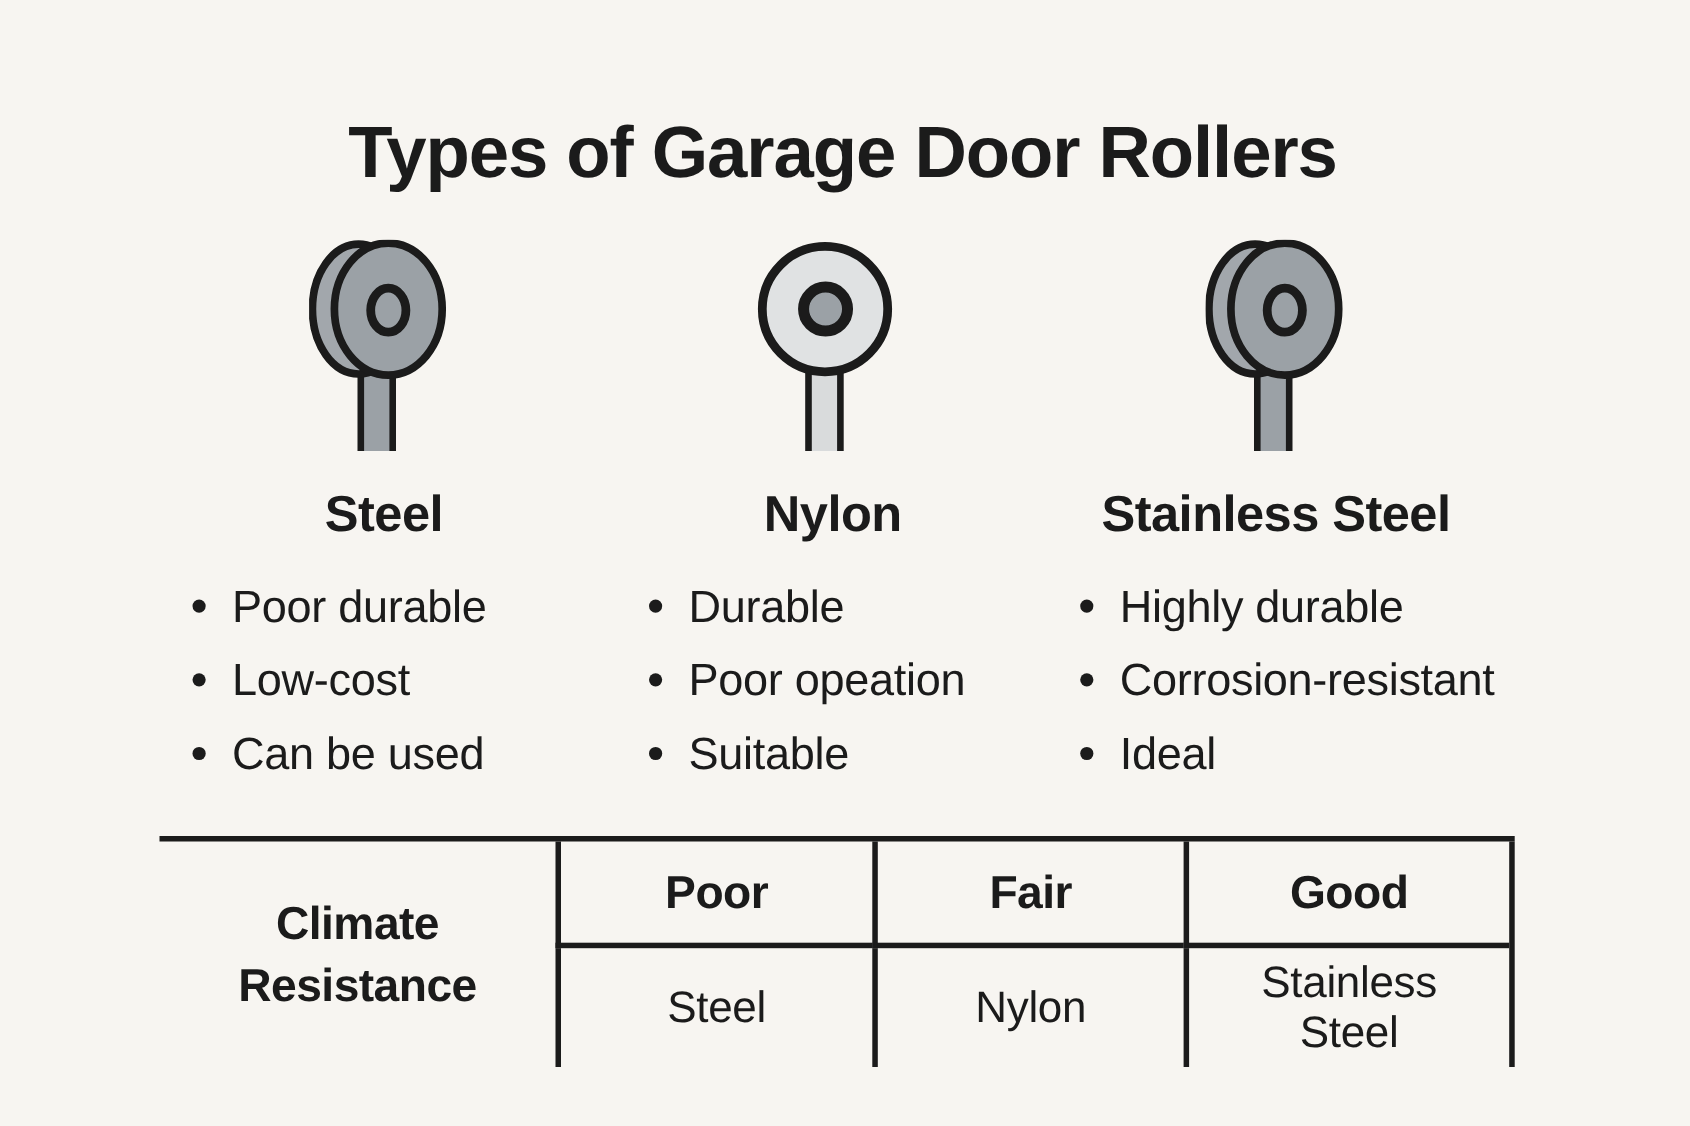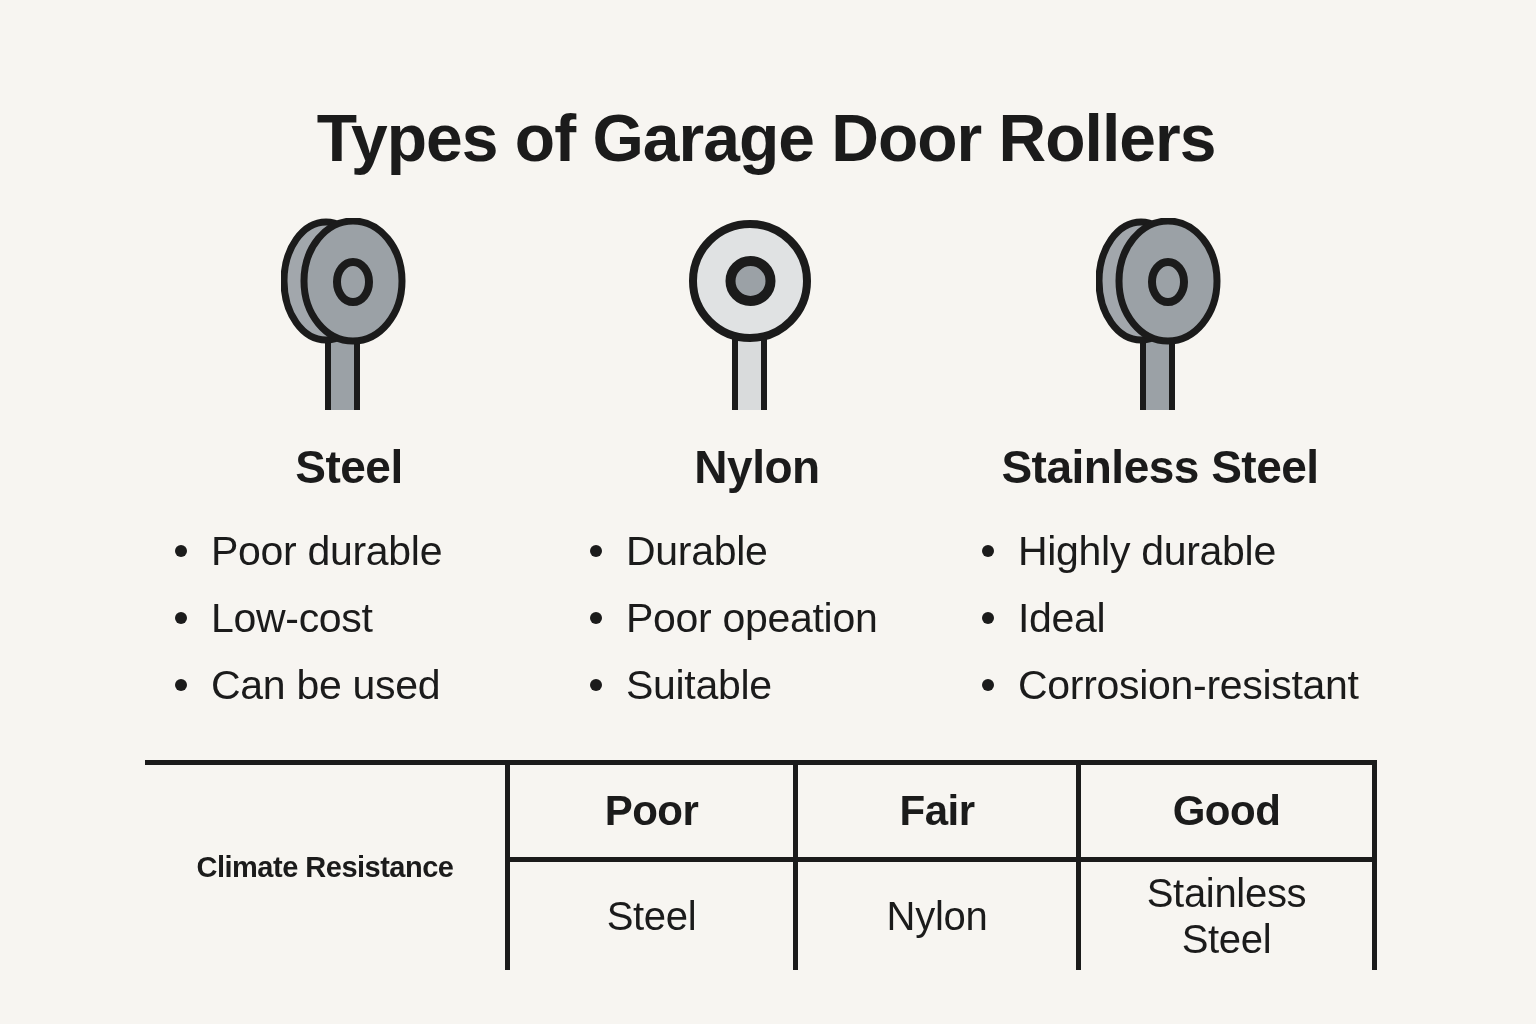--- a/index.html
+++ b/index.html
@@ -32,21 +32,21 @@
     font-size:41px;letter-spacing:-0.3px;
   }
   .bullets li{display:flex;align-items:center;height:48px;margin-bottom:19px;}
   .dot{width:12px;height:12px;border-radius:50%;background:var(--ink);margin-right:24px;flex:none;}
   .ctable{
     position:absolute;left:145px;top:760px;width:1232px;height:205px;
     border-top:5px solid var(--ink);display:flex;
   }
   .cell-climate{
     width:360px;flex:none;display:flex;align-items:center;justify-content:center;
-    text-align:center;font-weight:700;font-size:29px;line-height:1.33;letter-spacing:-0.5px;
+    text-align:center;font-weight:700;font-size:42px;line-height:1.33;letter-spacing:-0.5px;
   }
   .tgrid{
     flex:1;display:grid;grid-template-columns:288px 283px 1fr;grid-template-rows:97px 1fr;
     border-right:5px solid var(--ink);
   }
   .tgrid>div{
     border-left:5px solid var(--ink);
     display:flex;align-items:center;justify-content:center;text-align:center;
   }
   .th{border-bottom:5px solid var(--ink);font-weight:700;font-size:42px;letter-spacing:-0.5px;}
@@ -120,25 +120,25 @@
     </li>
   </ul>
 
   <ul class="bullets" style="left:982px">
     <li>
       <span class="dot"></span>
       <span>Highly durable</span>
     </li>
     <li>
       <span class="dot"></span>
-      <span>Ideal</span>
+      <span>Corrosion-resistant</span>
     </li>
     <li>
       <span class="dot"></span>
-      <span>Corrosion-resistant</span>
+      <span>Ideal</span>
     </li>
   </ul>
 
   <div class="ctable">
     <div class="cell-climate">Climate Resistance</div>
     <div class="tgrid">
       <div class="th">Poor</div>
       <div class="th">Fair</div>
       <div class="th">Good</div>
       <div class="td">Steel</div>

